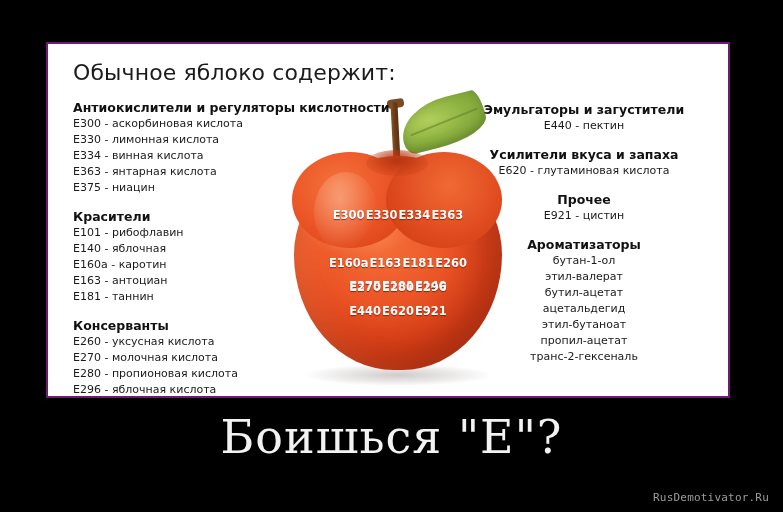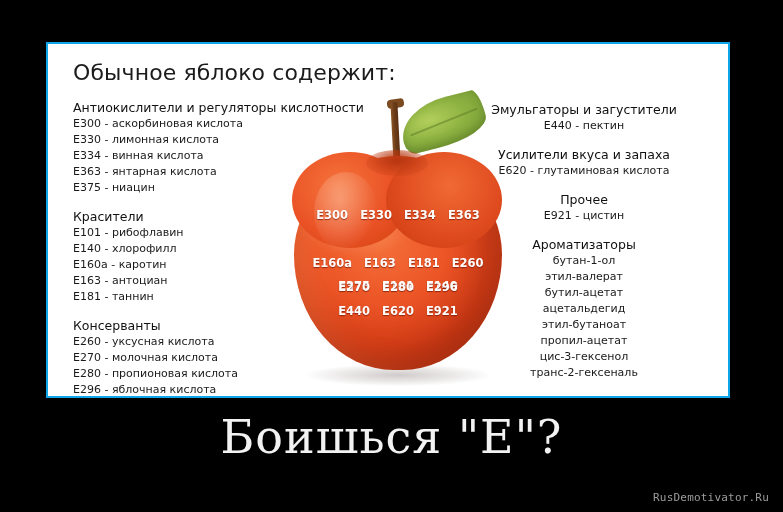--- a/index.html
+++ b/index.html
@@ -22,21 +22,21 @@
     background: #000000;
   }
 
   
   #panel-frame {
     position: absolute;
     left: 46px;
     top: 42px;
     width: 684px;
     height: 356px;
-    border: 2px solid #0ea5e9;
+    border: 2px solid #701a75;
     box-sizing: border-box;
     background: #ffffff;
   }
 
   #panel {
     position: absolute;
     left: 0;
     top: 0;
     right: 0;
     bottom: 0;
@@ -69,21 +69,21 @@
     right: 14px;
     top: 58px;
     width: 260px;
     text-align: center;
   }
 
   .sec { margin-bottom: 13px; }
   .sec:last-child { margin-bottom: 0; }
   .sec-title {
     font-size: 12.5px;
-    font-weight: normal;
+    font-weight: bold;
     color: #111111;
     line-height: 16px;
     white-space: nowrap;
   }
   .sec-item {
     font-size: 11px;
     color: #1a1a1a;
     line-height: 16px;
     white-space: nowrap;
   }
@@ -200,21 +200,21 @@
     left: 0;
     top: 0;
     width: 220px;
     height: 300px;
   }
   .code-row {
     position: absolute;
     width: 220px;
     display: flex;
     justify-content: center;
-    gap: 12px;
+    gap: 1px;
   }
   .code {
     font-family: "DejaVu Sans", "Liberation Sans", sans-serif;
     font-size: 11.5px;
     font-weight: bold;
     color: #ffffff;
     text-shadow: 0 1px 1px rgba(120,25,5,0.75);
     white-space: nowrap;
   }
   #code-row-0 { top: 114px; }
@@ -310,21 +310,21 @@
           <div class="sec-item">E300 - аскорбиновая кислота</div>
           <div class="sec-item">E330 - лимонная кислота</div>
           <div class="sec-item">E334 - винная кислота</div>
           <div class="sec-item">E363 - янтарная кислота</div>
           <div class="sec-item">E375 - ниацин</div>
         </div>
 
         <div class="sec">
           <div class="sec-title">Красители</div>
           <div class="sec-item">E101 - рибофлавин</div>
-          <div class="sec-item">E140 - хлорофилл</div>
+          <div class="sec-item">E140 - яблочная</div>
           <div class="sec-item">E160a - каротин</div>
           <div class="sec-item">E163 - антоциан</div>
           <div class="sec-item">E181 - таннин</div>
         </div>
 
         <div class="sec">
           <div class="sec-title">Консерванты</div>
           <div class="sec-item">E260 - уксусная кислота</div>
           <div class="sec-item">E270 - молочная кислота</div>
           <div class="sec-item">E280 - пропионовая кислота</div>
@@ -351,21 +351,20 @@
         </div>
 
         <div class="sec">
           <div class="sec-title">Ароматизаторы</div>
           <div class="sec-item">бутан-1-ол</div>
           <div class="sec-item">этил-валерат</div>
           <div class="sec-item">бутил-ацетат</div>
           <div class="sec-item">ацетальдегид</div>
           <div class="sec-item">этил-бутаноат</div>
           <div class="sec-item">пропил-ацетат</div>
-          <div class="sec-item">цис-3-гексенол</div>
           <div class="sec-item">транс-2-гексеналь</div>
         </div>
 
       </div>
 
     </div>
   </div>
 
   <div id="caption">Боишься "Е"?</div>
 

